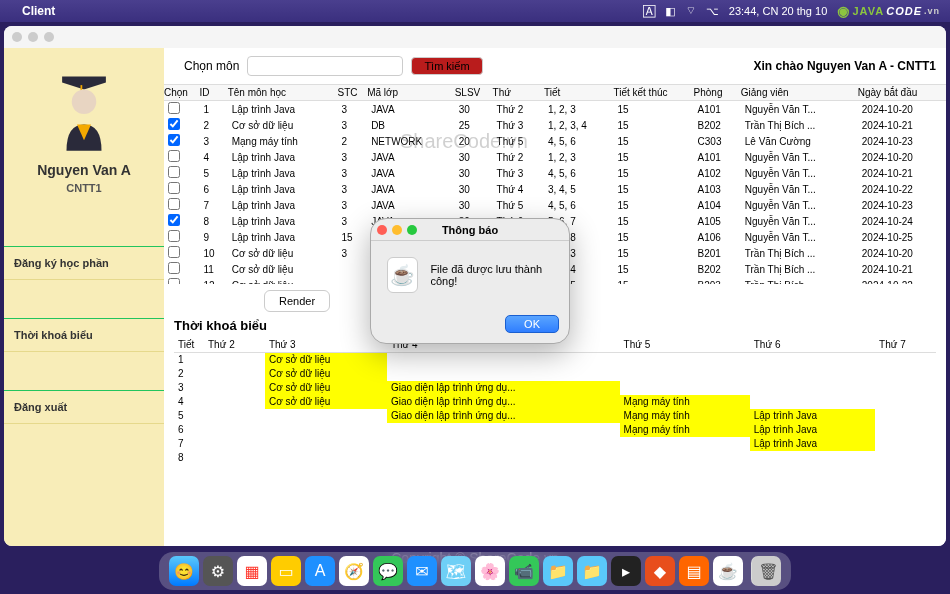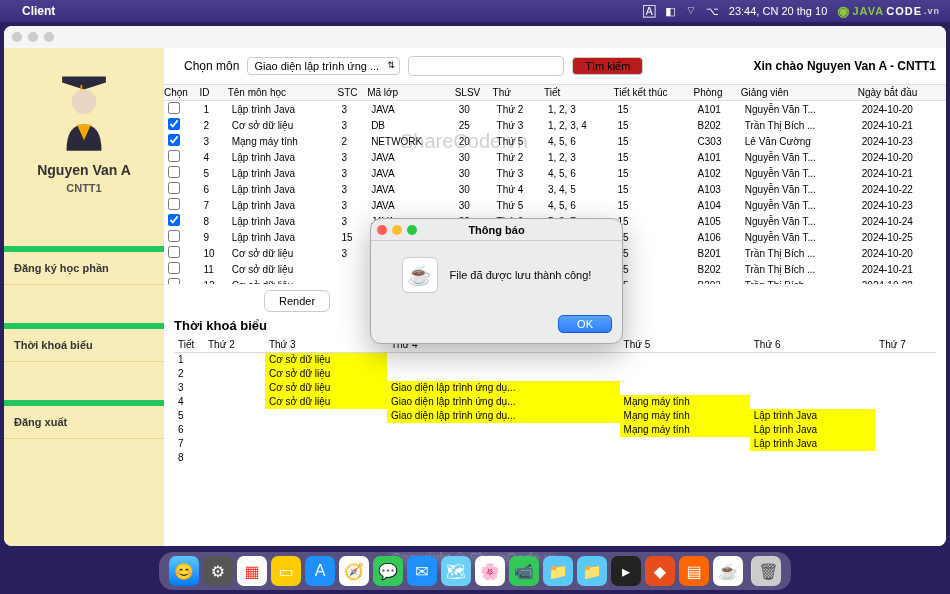--- a/index.html
+++ b/index.html
@@ -5,39 +5,39 @@
 * { margin: 0; padding: 0; box-sizing: border-box; }
 body { font-family: -apple-system, "Helvetica Neue", Arial, sans-serif; font-size: 11px; background: #2a1f5e; width: 950px; height: 594px; overflow: hidden; position: relative; }
 
 
 .menubar { background: linear-gradient(#4a3f8e, #3a2f7e); height: 22px; display: flex; align-items: center; color: #fff; padding: 0 10px; font-size: 12px; }
 .menubar .apple { font-size: 14px; margin-right: 12px; }
 .menubar .app { font-weight: 600; margin-right: 16px; }
 .menubar .right { margin-left: auto; display: flex; align-items: center; gap: 10px; font-size: 11px; }
 .menubar .logo { display: flex; align-items: center; gap: 2px; font-weight: 700; letter-spacing: 1px; }
 .menubar .logo .share { color: #8cc63f; }
-.menubar .logo .code { color: #fff; }
+.menubar .logo .code { color: #fff; font-style: italic; }
 .menubar .logo .vn { color: #ccc; font-size: 9px; }
 
 
 .window { position: absolute; top: 26px; left: 4px; right: 4px; bottom: 48px; background: #fff; border-radius: 8px; overflow: hidden; display: flex; flex-direction: column; }
 .titlebar { height: 22px; display: flex; align-items: center; padding: 0 8px; gap: 6px; background: #f5f5f5; }
 .tlight { width: 10px; height: 10px; border-radius: 50%; background: #ccc; }
 
 .content { flex: 1; display: flex; overflow: hidden; }
 
 
 .sidebar { width: 160px; background: #f8edb8; display: flex; flex-direction: column; gap: 12px; }
 .profile { padding: 14px 10px; text-align: center; }
 .avatar { width: 70px; height: 90px; margin: 0 auto 10px; position: relative; }
 .avatar svg { width: 100%; height: 100%; }
 .name { font-size: 14px; font-weight: 700; color: #333; margin-bottom: 4px; }
 .class { font-size: 11px; font-weight: 700; color: #555; }
 .sbsep { height: 14px; }
-.sbtn { padding: 10px 10px; background: #f8edb8; color: #333; font-weight: 700; font-size: 11px; border: none; border-top: 6px solid #22c55e; border-bottom: 1px solid #e6d98c; text-align: left; cursor: pointer; }
+.sbtn { padding: 10px 10px; background: #f8edb8; color: #333; font-weight: 700; font-size: 11px; border: none; border-top: 1px solid #22c55e; border-bottom: 1px solid #e6d98c; text-align: left; cursor: pointer; }
 .spacer { flex: 1; }
 
 
 .main { flex: 1; display: flex; flex-direction: column; background: #fff; overflow: hidden; }
 .toolbar { display: flex; align-items: center; padding: 8px 10px; gap: 8px; font-size: 12px; }
 .toolbar label { font-weight: 400; margin-left: 10px; }
 .sel { border: 1px solid #ccc; border-radius: 4px; padding: 2px 20px 2px 6px; background: #fff; position: relative; font-size: 11px; min-width: 150px; }
 .sel::after { content: "⇅"; position: absolute; right: 4px; font-size: 9px; }
 .txt { border: 1px solid #ccc; border-radius: 4px; padding: 2px 6px; font-size: 11px; min-width: 120px; height: 20px; }
 .btn { border: 1px solid #ccc; border-radius: 4px; padding: 2px 12px; background: #b91c1c; font-size: 11px; cursor: pointer; }
@@ -56,21 +56,21 @@
 
 .tt { padding: 0 10px 10px; flex: 1; overflow: hidden; }
 .tt h3 { font-size: 13px; font-weight: 700; margin-bottom: 4px; }
 table.tt-table { width: 100%; border-collapse: collapse; font-size: 10px; }
 table.tt-table th { text-align: left; padding: 2px 4px; font-weight: 400; border-bottom: 1px solid #ddd; }
 table.tt-table td { padding: 0 4px; height: 14px; }
 table.tt-table td.period { width: 30px; }
 .hl { background: #ffff00; }
 
 
-.dialog { position: absolute; top: 218px; left: 370px; width: 253px; background: #ececec; border: 1px solid #aaa; border-radius: 11px; box-shadow: 0 10px 30px rgba(0,0,0,0.3); }
+.dialog { position: absolute; top: 218px; left: 370px; width: 200px; background: #ececec; border: 1px solid #aaa; border-radius: 16px; box-shadow: 0 10px 30px rgba(0,0,0,0.3); }
 .dialog .dtitle { height: 22px; display: flex; align-items: center; justify-content: center; position: relative; font-size: 11px; font-weight: 600; border-bottom: 1px solid #ccc; }
 .dialog .dlights { position: absolute; left: 6px; display: flex; gap: 5px; }
 .dialog .red { background:#ff5f56;width:10px;height:10px;border-radius:50%; }
 .dialog .yel { background:#ffbd2e;width:10px;height:10px;border-radius:50%; }
 .dialog .grn { background:#27c93f;width:10px;height:10px;border-radius:50%; }
 .dialog .dbody { padding: 16px; display: flex; align-items: center; gap: 12px; justify-content: center; }
 .dialog .dicon { width: 36px; height: 36px; border: 1px solid #ccc; border-radius: 6px; display:flex;align-items:center;justify-content:center;font-size:20px;background:#fff; }
 .dialog .dmsg { font-size: 11px; }
 .dialog .dfoot { padding: 6px 10px 10px; display: flex; justify-content: flex-end; }
 .dok { background: linear-gradient(#5aa5ff,#2f7eff); color:#fff; border:1px solid #1a5fd0; border-radius:5px; padding:2px 18px; font-size:11px; cursor:pointer; }
@@ -132,21 +132,20 @@
       <div class="sbsep"></div>
       <button class="sbtn">Thời khoá biểu</button>
       <div class="sbsep"></div>
       <button class="sbtn">Đăng xuất</button>
       <div class="spacer"></div>
     </div>
 
     <div class="main">
       <div class="toolbar">
         <label>Chọn môn</label>
-        <div class="sel">Giao diện lập trình ứng ...</div>
         <input class="txt" style="">
         <button class="btn">Tìm kiếm</button>
         <div class="welcome">Xin chào Nguyen Van A - CNTT1</div>
       </div>
 
       <div class="tablewrap">
         <table class="data">
           <thead>
               <tr id="thead-row">
                 <th>Chọn</th>

